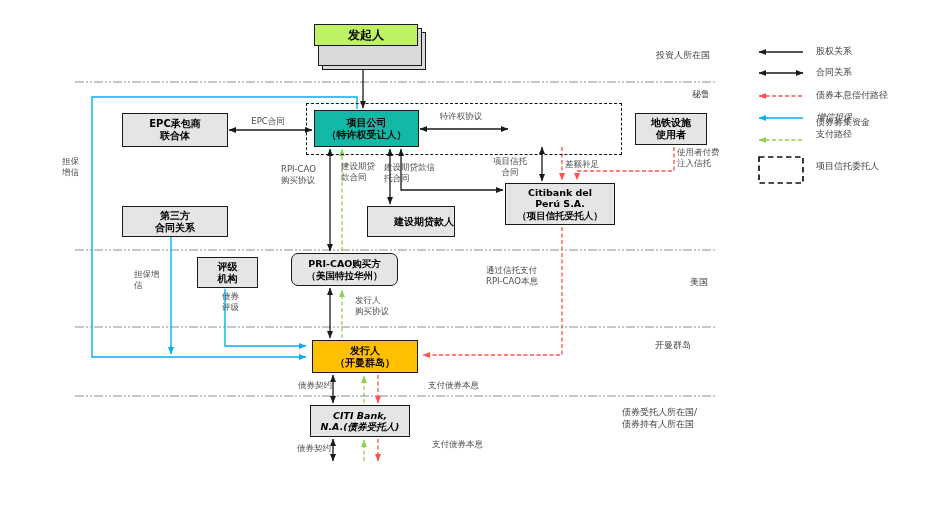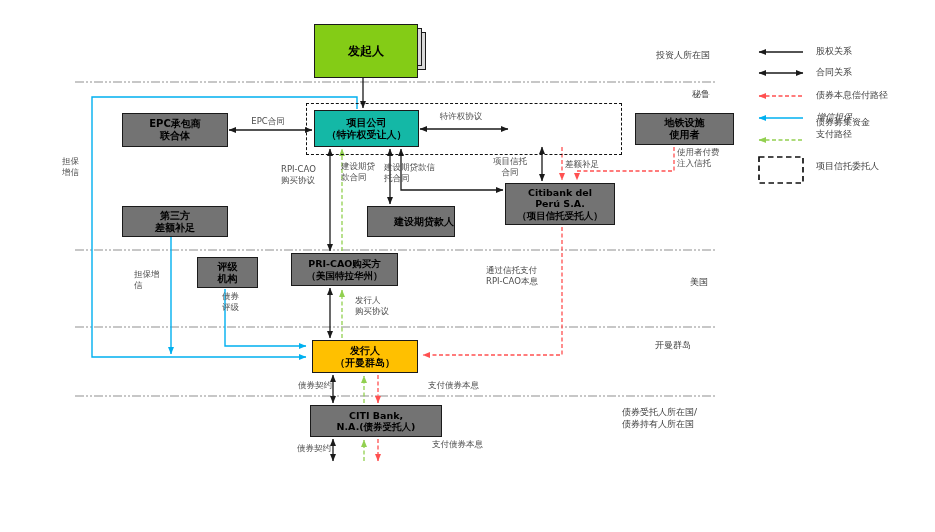--- a/index.html
+++ b/index.html
@@ -2,21 +2,21 @@
 <html><head>
 <meta charset="utf-8">
 <style>
   html,body{margin:0;padding:0;background:#fff;}
   #canvas{
     position:relative;width:935px;height:532px;background:#fff;overflow:hidden;
     font-family:"DejaVu Sans","Liberation Sans",sans-serif;
   }
   svg{position:absolute;left:0;top:0;}
   .node{
-    position:absolute;box-sizing:border-box;border:1.4px solid #1a1a1a;background:#737373;
+    position:absolute;box-sizing:border-box;border:1.4px solid #1a1a1a;background:#e5e5e5;
     display:flex;align-items:center;justify-content:center;text-align:center;
     font-weight:bold;font-size:9.5px;line-height:1.18;white-space:pre-line;color:#000;z-index:3;
   }
   .stack{position:absolute;box-sizing:border-box;border:1.4px solid #1a1a1a;background:#d9d9d9;z-index:2;}
   .lbl{
     position:absolute;font-size:8.5px;line-height:1.3;color:#4d4d4d;white-space:pre-line;z-index:4;
   }
   .region-lbl{
     position:absolute;font-size:9px;line-height:1.35;color:#404040;white-space:pre-line;z-index:4;
   }
@@ -97,41 +97,41 @@
       <line x1="759" y1="118" x2="803" y2="118" stroke="#00B0F0" stroke-width="1.4" marker-start="url(#mC)"></line>
       <line x1="759" y1="140" x2="803" y2="140" stroke="#92D050" stroke-width="1.3" stroke-dasharray="4 2.5" marker-start="url(#mG)"></line>
       <rect x="759" y="157" width="44" height="26" stroke="#111" stroke-width="1.7" stroke-dasharray="5.5 3.5"></rect>
     </g>
   </svg>
 
   <div class="group-rect" style="left:306px;top:103px;width:316px;height:52px;"></div>
 
   <div class="stack" style="left:322px;top:32px;width:104px;height:38px;"></div>
   <div class="stack" style="left:318px;top:28px;width:104px;height:38px;"></div>
-  <div class="node" style="left:314px;top:24px;width:104px;height:54px;background:#84cc16;font-size:12px;">发起人</div>
+  <div class="node" style="left:314px;top:24px;width:104px;height:22px;background:#bef264;font-size:12px;">发起人</div>
 
   <div class="node" style="left:122px;top:113px;width:106px;height:34px;font-size:10px;">EPC承包商
 联合体</div>
   <div class="node" style="left:314px;top:110px;width:105px;height:37px;background:#14b8a6;font-size:10px;">项目公司
 （特许权受让人）</div>
-  <div class="node" style="left:635px;top:113px;width:99px;height:32px;font-size:10px;">地铁设施
+  <div class="node" style="left:635px;top:113px;width:72px;height:32px;font-size:10px;">地铁设施
 使用者</div>
   <div class="node" style="left:505px;top:183px;width:110px;height:42px;font-size:9.5px;">Citibank del
 Perú S.A.
 （项目信托受托人）</div>
   <div class="node" style="left:122px;top:206px;width:106px;height:31px;font-size:10px;">第三方
-差额补足</div>
+合同关系</div>
   <div class="node" style="left:367px;top:206px;width:88px;height:31px;font-size:10px;padding-left:26px;">建设期贷款人</div>
   <div class="node" style="left:197px;top:257px;width:61px;height:31px;font-size:10px;">评级
 机构</div>
-  <div class="node" style="left:291px;top:253px;width:107px;height:33px;font-size:9.5px;">PRI-CAO购买方
+  <div class="node" style="left:291px;top:253px;width:107px;height:33px;font-size:9.5px;border-radius:7px;">PRI-CAO购买方
 （美国特拉华州）</div>
   <div class="node" style="left:312px;top:340px;width:106px;height:33px;background:#FFC000;font-size:10px;">发行人
 （开曼群岛）</div>
-  <div class="node" style="left:310px;top:405px;width:132px;height:32px;font-size:9.5px;">CITI Bank,
+  <div class="node" style="left:310px;top:405px;width:100px;height:32px;font-size:9.5px;font-style:italic;">CITI Bank,
 N.A.(债券受托人)</div>
 
   <div class="lbl ctr" style="left:246px;top:116px;width:44px;">EPC合同</div>
   <div class="lbl ctr" style="left:434px;top:111px;width:54px;">特许权协议</div>
   <div class="lbl" style="left:62px;top:156px;">担保
 增信</div>
   <div class="lbl" style="left:281px;top:164px;">RPI-CAO
 购买协议</div>
   <div class="lbl" style="left:341px;top:161px;">建设期贷
 款合同</div>

